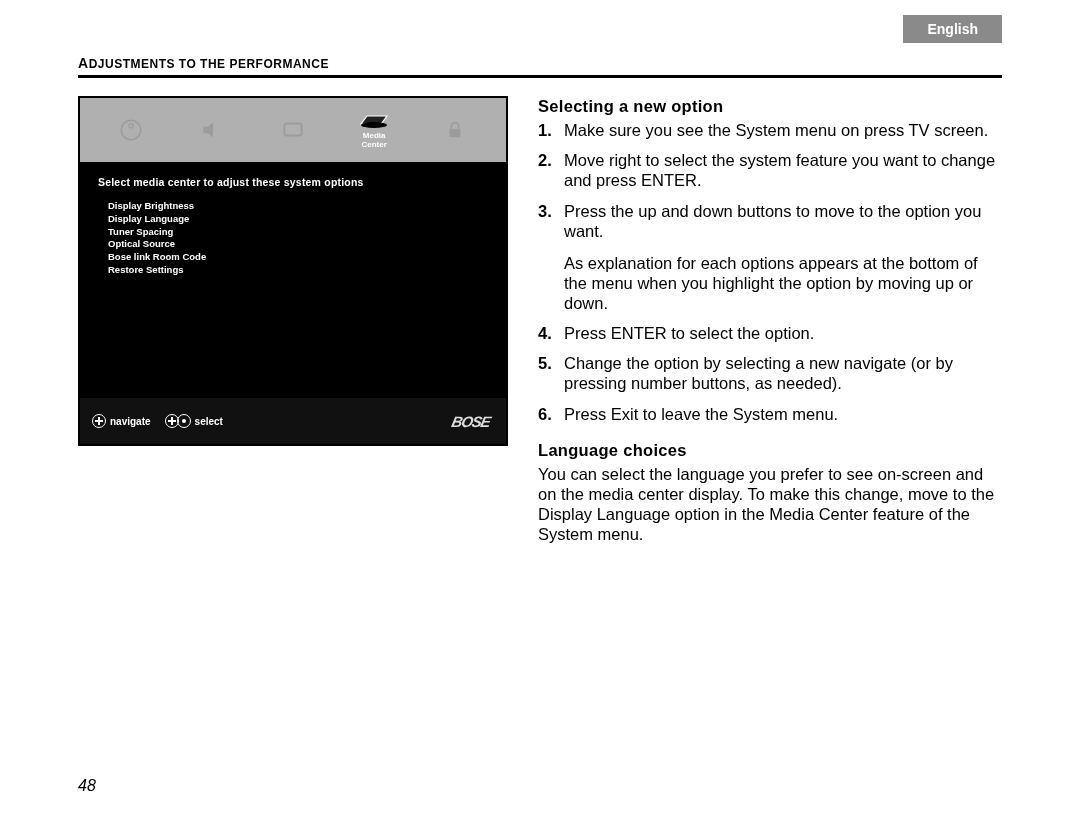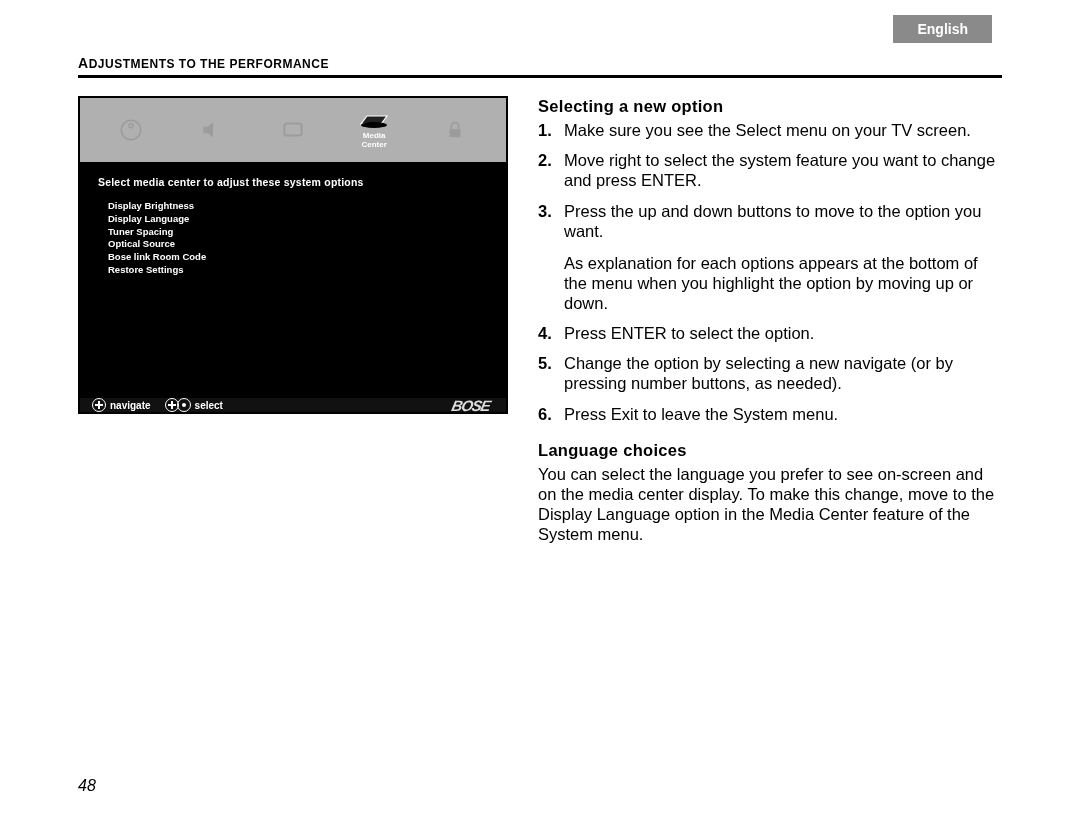--- a/index.html
+++ b/index.html
@@ -10,21 +10,21 @@
     font-family: Arial, Helvetica, sans-serif;
     color: #000;
     position: relative;
   }
   .page {
     padding: 20px 78px 0 78px;
   }
   .lang-tab {
     position: absolute;
     top: 15px;
-    right: 88px;
+    right: 78px;
     background: #8a8a8a;
     color: #fff;
     font-weight: bold;
     font-size: 14px;
     padding: 6px 24px;
   }
   .section-header {
     font-size: 12px;
     font-weight: bold;
     letter-spacing: 0.5px;
@@ -96,21 +96,21 @@
     font-weight: bold;
     line-height: 1.35;
   }
   .tv-mid-gap {
     background: #000;
     height: 36px;
   }
   .tv-footer {
     background: #111;
     color: #fff;
-    height: 14px;
+    height: 46px;
     display: flex;
     align-items: center;
     padding: 0 12px;
     font-size: 10px;
     font-weight: bold;
     justify-content: space-between;
   }
   .tv-footer-left {
     display: flex;
     align-items: center;
@@ -257,21 +257,21 @@
         </div>
         <div class="bose-logo">BOSE</div>
       </div>
     </div>
 
     <div class="col-right">
       <div class="h3">Selecting a new option</div>
       <ol class="steps">
         <li>
           <span class="num">1.</span>
-          <span class="txt">Make sure you see the Select menu on your TV screen.</span>
+          <span class="txt">Make sure you see the System menu on press TV screen.</span>
         </li>
         <li>
           <span class="num">2.</span>
           <span class="txt">Move right to select the system feature you want to change and press ENTER.</span>
         </li>
         <li>
           <span class="num">3.</span>
           <span class="txt">Press the up and down buttons to move to the option you want.</span>
         </li>
       </ol>

